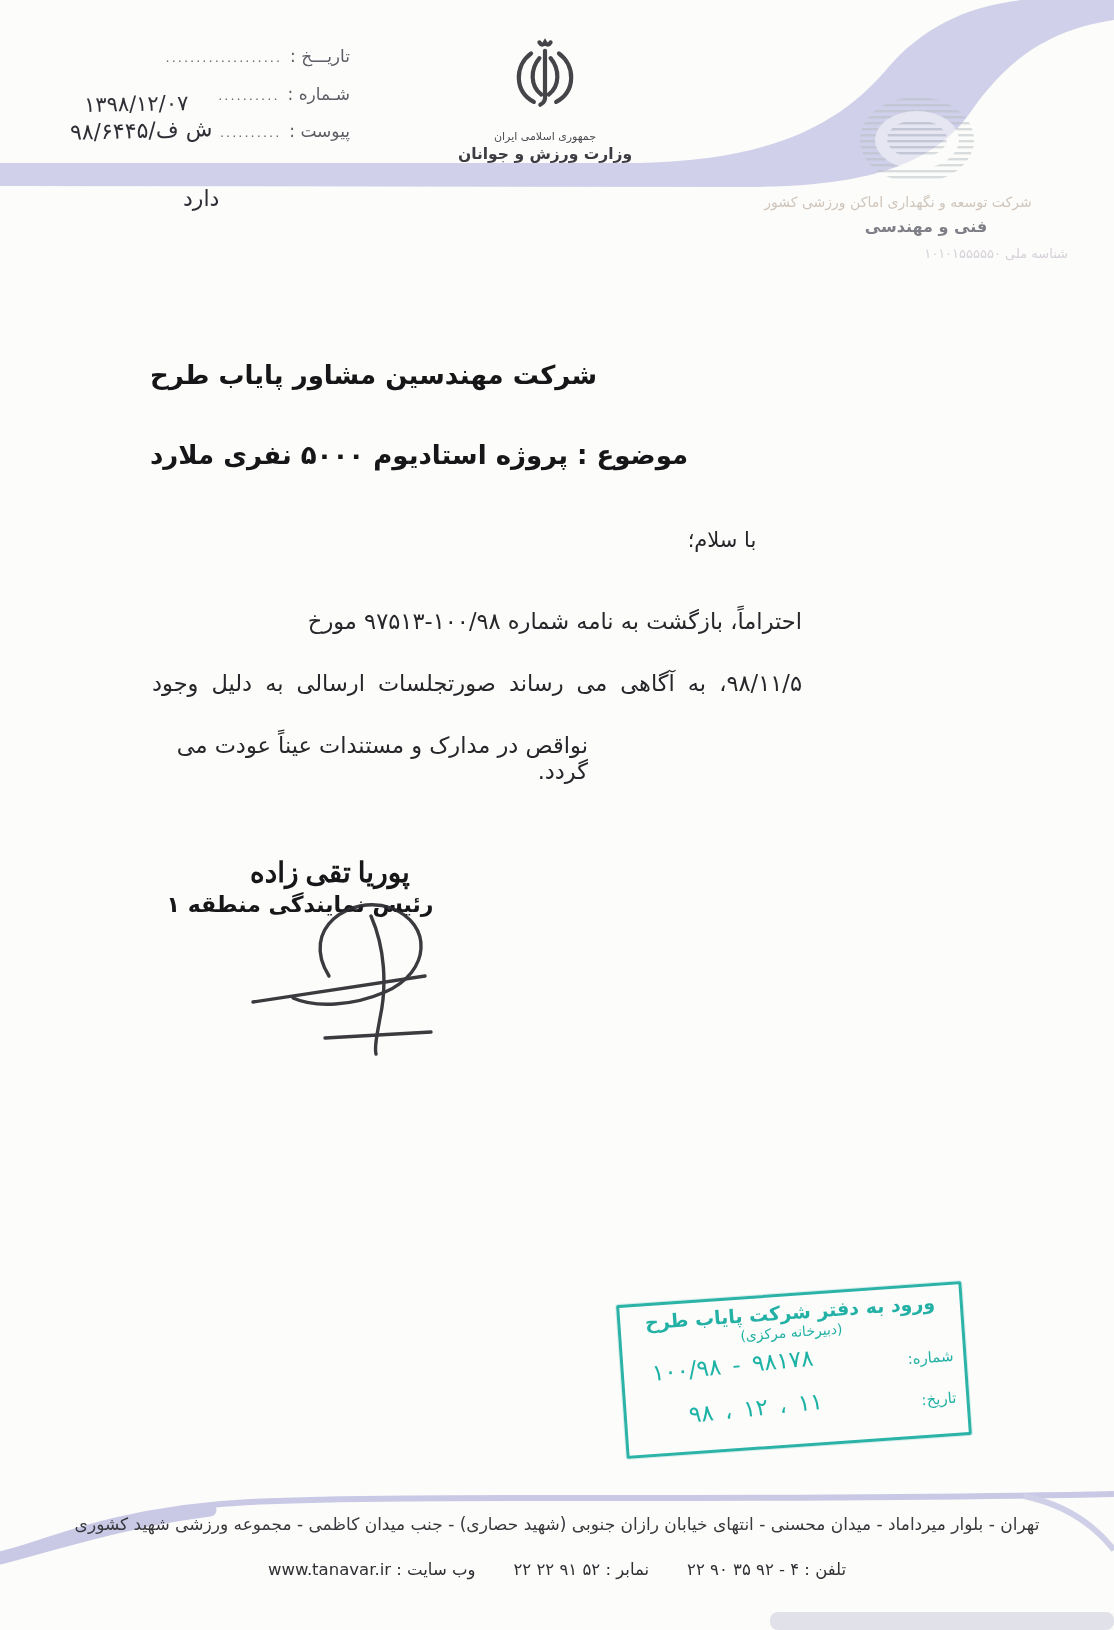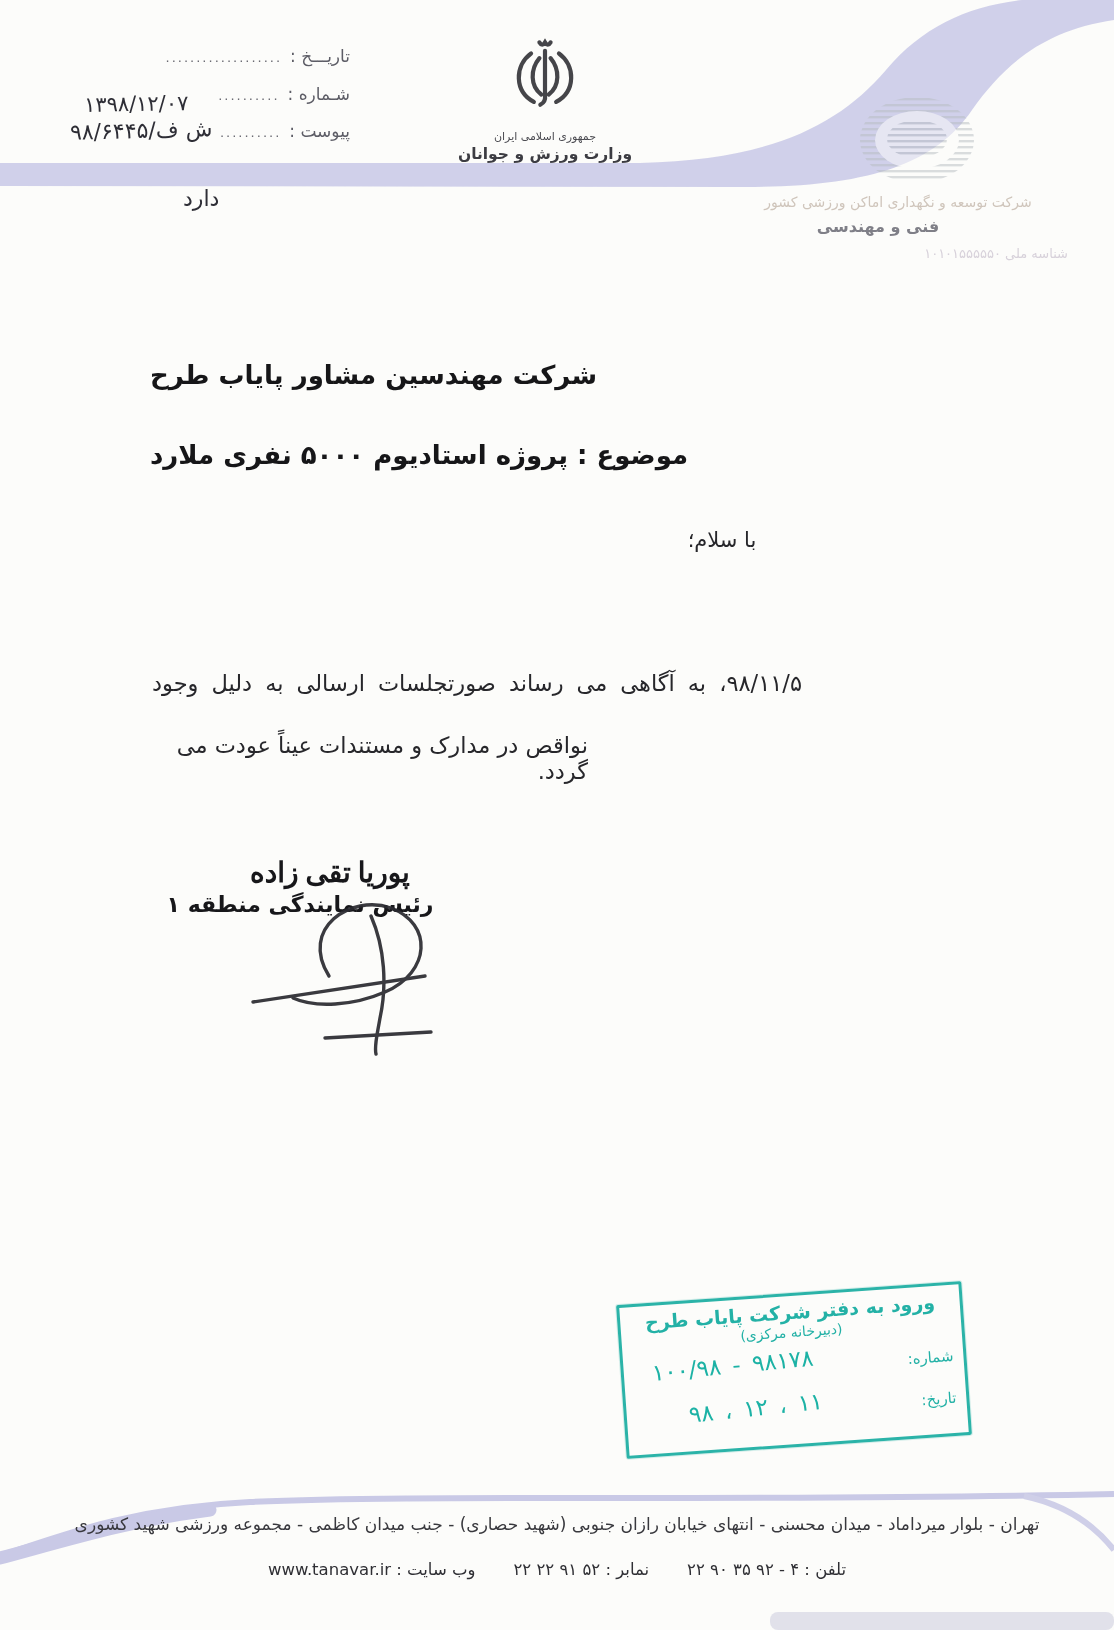--- a/index.html
+++ b/index.html
@@ -17,21 +17,21 @@
   .meta-dots{font-size:13px;color:#6a6a72;letter-spacing:2px;overflow:hidden;white-space:nowrap;}
   .handwrite{color:#2e2e36;font-size:21px;white-space:nowrap;}
 
   
   .ministry{position:absolute;left:452px;top:36px;width:186px;text-align:center;}
   .ministry .country{font-size:11px;color:#4c4c52;margin-top:18px;}
   .ministry .name{font-size:15.5px;font-weight:bold;color:#3c3c42;margin-top:2px;}
 
   
   .co-name{position:absolute;left:728px;top:194px;width:340px;text-align:center;font-size:14px;color:#cfc5bb;direction:rtl;}
-  .co-div{position:absolute;left:708px;top:217px;width:340px;text-align:center;font-size:16px;font-weight:bold;color:#7f7f87;direction:rtl;}
+  .co-div{position:absolute;left:756px;top:217px;width:340px;text-align:center;font-size:16px;font-weight:bold;color:#7f7f87;direction:rtl;}
   .co-id{position:absolute;left:728px;top:246px;width:340px;font-size:13px;color:#d7d1da;direction:rtl;}
 
   
   .h-line{position:absolute;left:150px;width:652px;direction:rtl;text-align:left;font-weight:bold;font-size:26px;color:#161618;}
   .salut{position:absolute;left:622px;top:528px;width:200px;direction:rtl;text-align:center;font-size:21px;color:#27272b;}
   .bodyline{position:absolute;font-size:22.5px;color:#27272b;direction:rtl;}
   .sig-name{position:absolute;left:205px;top:856px;width:250px;text-align:center;direction:rtl;font-weight:bold;font-size:28px;color:#17171a;font-family:Liberation Serif, serif;}
   .sig-title{position:absolute;left:158px;top:892px;width:284px;text-align:center;direction:rtl;font-weight:bold;font-size:22px;color:#17171a;}
 
   
@@ -135,20 +135,21 @@
     </g>
   </svg>
   <div class="co-name">شرکت توسعه و نگهداری اماکن ورزشی کشور</div>
   <div class="co-div">فنی و مهندسی</div>
   <div class="co-id">شناسه ملی ۱۰۱۰۱۵۵۵۵۵۰</div>
 
   <div class="h-line" style="top:360px;">شرکت مهندسین مشاور پایاب طرح</div>
   <div class="h-line" style="top:440px;">موضوع : پروژه استادیوم ۵۰۰۰ نفری ملارد</div>
   <div class="salut">با سلام؛</div>
 
+  <div class="bodyline" style="left:152px;top:608px;width:650px;text-align:right;">احتراماً، بازگشت به نامه شماره ۱۰۰/۹۸-۹۷۵۱۳ مورخ</div>
   <div class="bodyline" style="left:152px;top:670px;width:650px;text-align:justify;text-align-last:justify;">۹۸/۱۱/۵، به آگاهی می رساند صورتجلسات ارسالی به دلیل وجود</div>
   <div class="bodyline" style="left:152px;top:732px;width:436px;text-align:right;">نواقص در مدارک و مستندات عیناً عودت می گردد.</div>
 
   <div class="sig-name">پوریا تقی زاده</div>
   <div class="sig-title">رئیس نمایندگی منطقه ۱</div>
   <svg class="abs" style="left:233px;top:886px;" width="220" height="175" viewBox="0 0 220 175">
     <g fill="none" stroke="#2a2a30" stroke-width="3.4" stroke-linecap="round" opacity="0.92">
       <path d="M96,90 C66,42 118,8 158,22 C200,38 198,86 152,106 C120,120 82,122 60,112"></path>
       <path d="M138,30 C152,62 154,100 147,132 C144,150 141,160 143,168"></path>
       <path d="M20,116 L192,90"></path>

